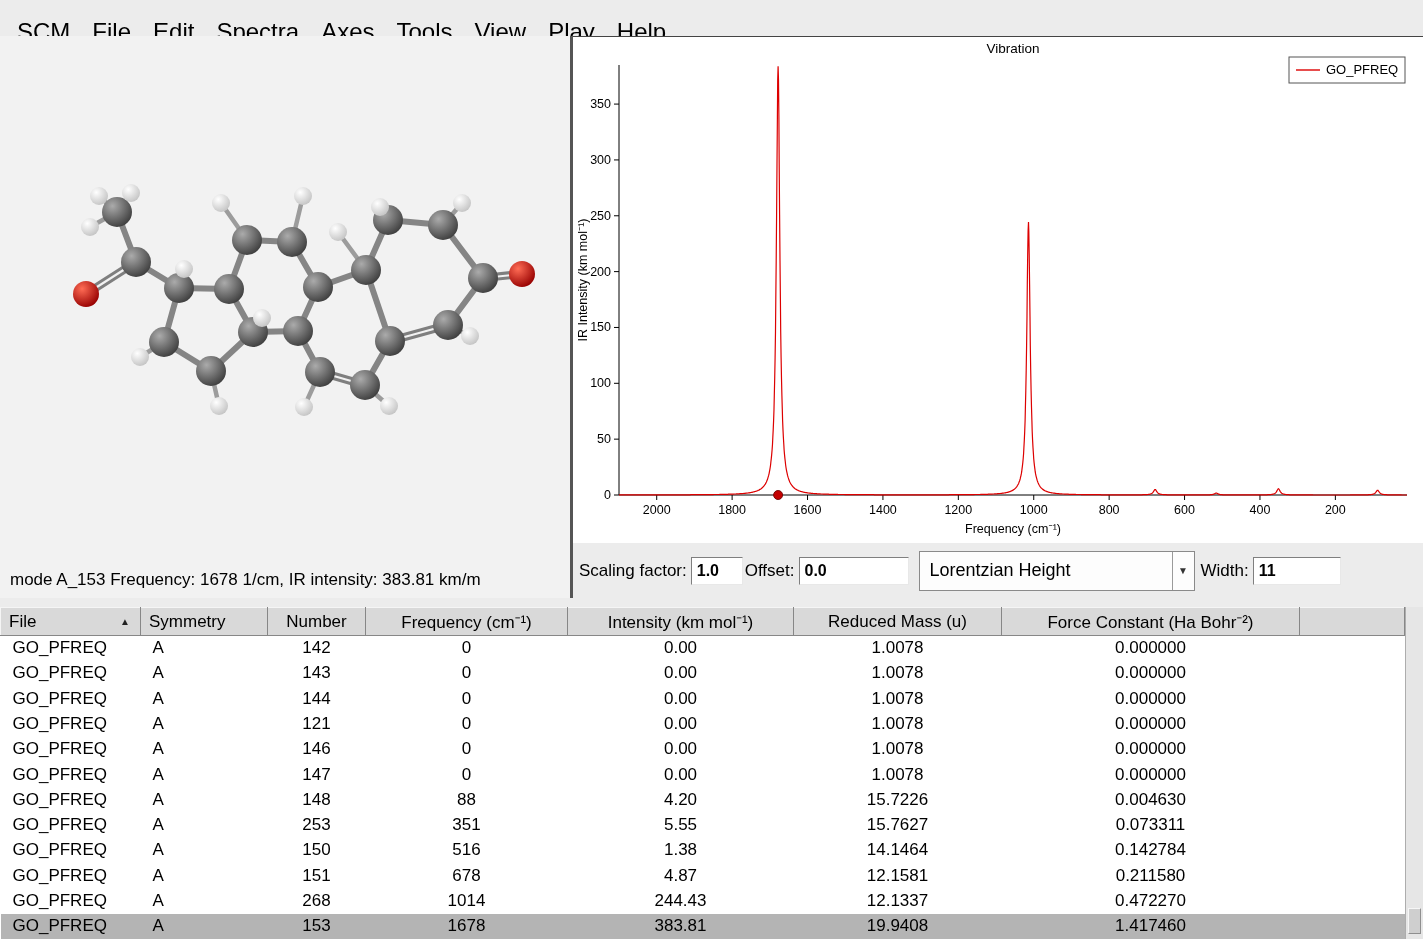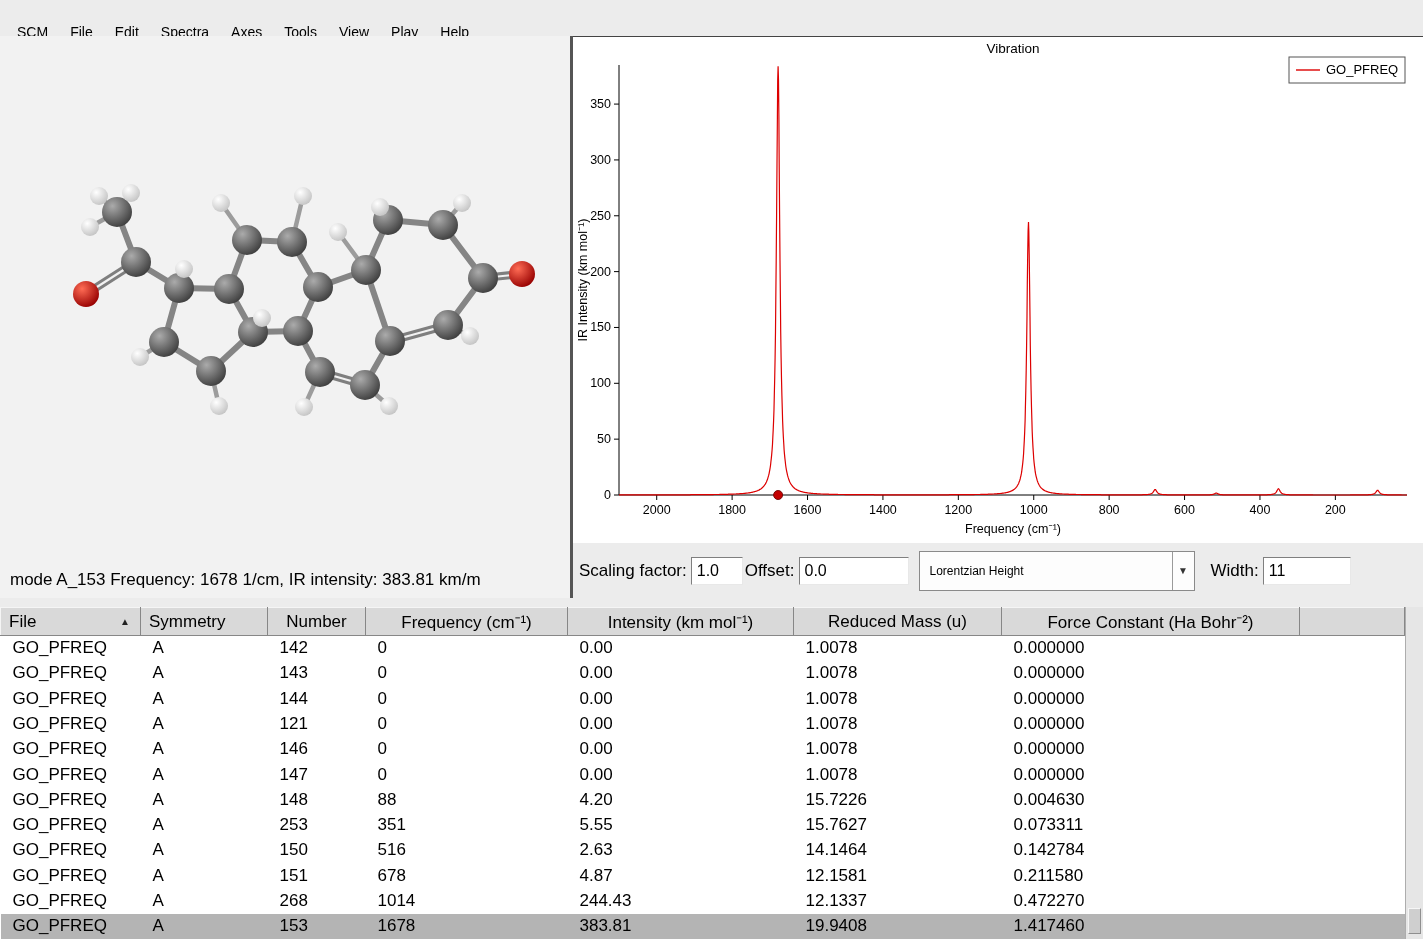--- a/index.html
+++ b/index.html
@@ -1,56 +1,56 @@
 <!DOCTYPE html>
 <html><head>
 <meta charset="utf-8">
 <style>
   * { margin:0; padding:0; box-sizing:border-box; }
   html,body { width:1423px; height:939px; overflow:hidden; background:#ececec;
     font-family:"Liberation Sans", sans-serif; color:#000; }
 
   
   .menubar { height:36px; display:flex; align-items:center; background:#ececec; padding-left:6px; }
-  .menu-item { padding:7px 11px; font-size:14px; cursor:default;margin-top:27px; }
+  .menu-item { padding:7px 11px; font-size:24px; cursor:default;margin-top:27px; }
   .menu-item u { text-decoration:underline; text-underline-offset:2px; }
 
   
   .main { display:flex; height:562px; }
   .left-panel { width:654px; background:#f2f2f2; position:relative; }
   .mol-svg { width:570px; height:526px; display:block; }
   .status-text { position:absolute; left:10px; bottom:8px; font-size:17px; white-space:nowrap; }
   .splitter { width:3px; background:#555; cursor:col-resize; }
   .right-panel { flex:1; display:flex; flex-direction:column; border-top:1px solid #444; }
   .chart-wrap { height:506px; background:#ffffff; }
   .chart-wrap svg { display:block; }
   .chart-wrap text { font-family:"Liberation Sans", sans-serif; }
 
   
   .controls { height:55px; display:flex; align-items:center; background:#ececec; padding:9px 4px; font-size:17px; }
   .ctl-label { margin:0 4px 0 2px; white-space:nowrap; }
   .entry { background:#fff; border:1px solid #7f7f7f; border-bottom-color:#e8e8e8; border-right-color:#e8e8e8;
-    height:28px; font-size:16px; padding:2px 5px; font-family:"Liberation Sans",sans-serif; }
+    height:28px; font-size:16px; padding:2px 5px; font-family:"Liberation Sans",sans-serif;font-weight:bold; }
   .combo { height:40px; background:#fdfdfd; border:1px solid #8a8a8a; display:flex; align-items:stretch;
     width:276px; margin-left:10px; }
-  .combo-text { flex:1; display:flex; align-items:center; padding-left:10px; font-size:12px; }
+  .combo-text { flex:1; display:flex; align-items:center; padding-left:10px; font-size:18px; }
   .combo-arrow { width:22px; border-left:1px solid #9a9a9a; display:flex; align-items:center; justify-content:center;
     font-size:10px; color:#333; }
 
   .gap-strip { height:9px; background:#ececec; }
 
   
   .table-area { height:332px; display:flex; background:#ececec; }
   .freq-table { border-collapse:collapse; table-layout:fixed; width:1404px; font-size:17px; background:#fff; }
   .freq-table th { background:#d9d9d9; font-weight:normal; height:28px; font-size:17px;
     border:1px solid; border-color:#f5f5f5 #878787 #878787 #f5f5f5; padding:0 8px; white-space:nowrap; overflow:hidden; }
   .freq-table td { height:25px; padding:0 12px; white-space:nowrap; overflow:hidden; background:#fff; }
   .freq-table tr.selected td { background:#b4b4b4; }
   .al { text-align:left; }
-  .ar { text-align:left; }
+  .ar { text-align:center; }
   .ac { text-align:center;margin-top:24px; }
   .th-file { display:flex; align-items:center; justify-content:space-between; }
   .sort-arrow { font-size:10px; color:#222; margin-right:2px; }
 
   .vscroll { width:19px; background:#e6e6e6; border-left:1px solid #adadad; position:relative; }
   .vthumb { position:absolute; left:2px; right:2px; bottom:5px; height:26px; background:#cfcfcf;
     border:1px solid #8f8f8f; border-top-color:#f6f6f6; border-left-color:#f6f6f6; }
 </style>
 </head>
 <body>
@@ -229,21 +229,21 @@
       </div>
       <div class="controls">
         <span class="ctl-label">Scaling factor:</span>
         <input class="entry" style="width: 52px;" value="1.0">
         <span class="ctl-label" style="">Offset:</span>
         <input class="entry" style="width: 110px;" value="0.0">
         <div class="combo">
           <span class="combo-text">Lorentzian Height</span>
           <span class="combo-arrow">▼</span>
         </div>
-        <span class="ctl-label" style="margin-left:16px">Width:</span>
+        <span class="ctl-label" style="margin-left:6px">Width:</span>
         <input class="entry" style="width: 88px;" value="11">
       </div>
     </div>
   </div>
 
   <div class="gap-strip"></div>
 
   <div class="table-area">
     <table class="freq-table">
       <colgroup>
@@ -352,21 +352,21 @@
             <td class="ar">5.55</td>
             <td class="ar">15.7627</td>
             <td class="ar">0.073311</td>
             <td></td>
           </tr>
           <tr>
             <td class="al">GO_PFREQ</td>
             <td class="al">A</td>
             <td class="ar">150</td>
             <td class="ar">516</td>
-            <td class="ar">2.63</td>
+            <td class="ar">1.38</td>
             <td class="ar">14.1464</td>
             <td class="ar">0.142784</td>
             <td></td>
           </tr>
           <tr>
             <td class="al">GO_PFREQ</td>
             <td class="al">A</td>
             <td class="ar">151</td>
             <td class="ar">678</td>
             <td class="ar">4.87</td>

